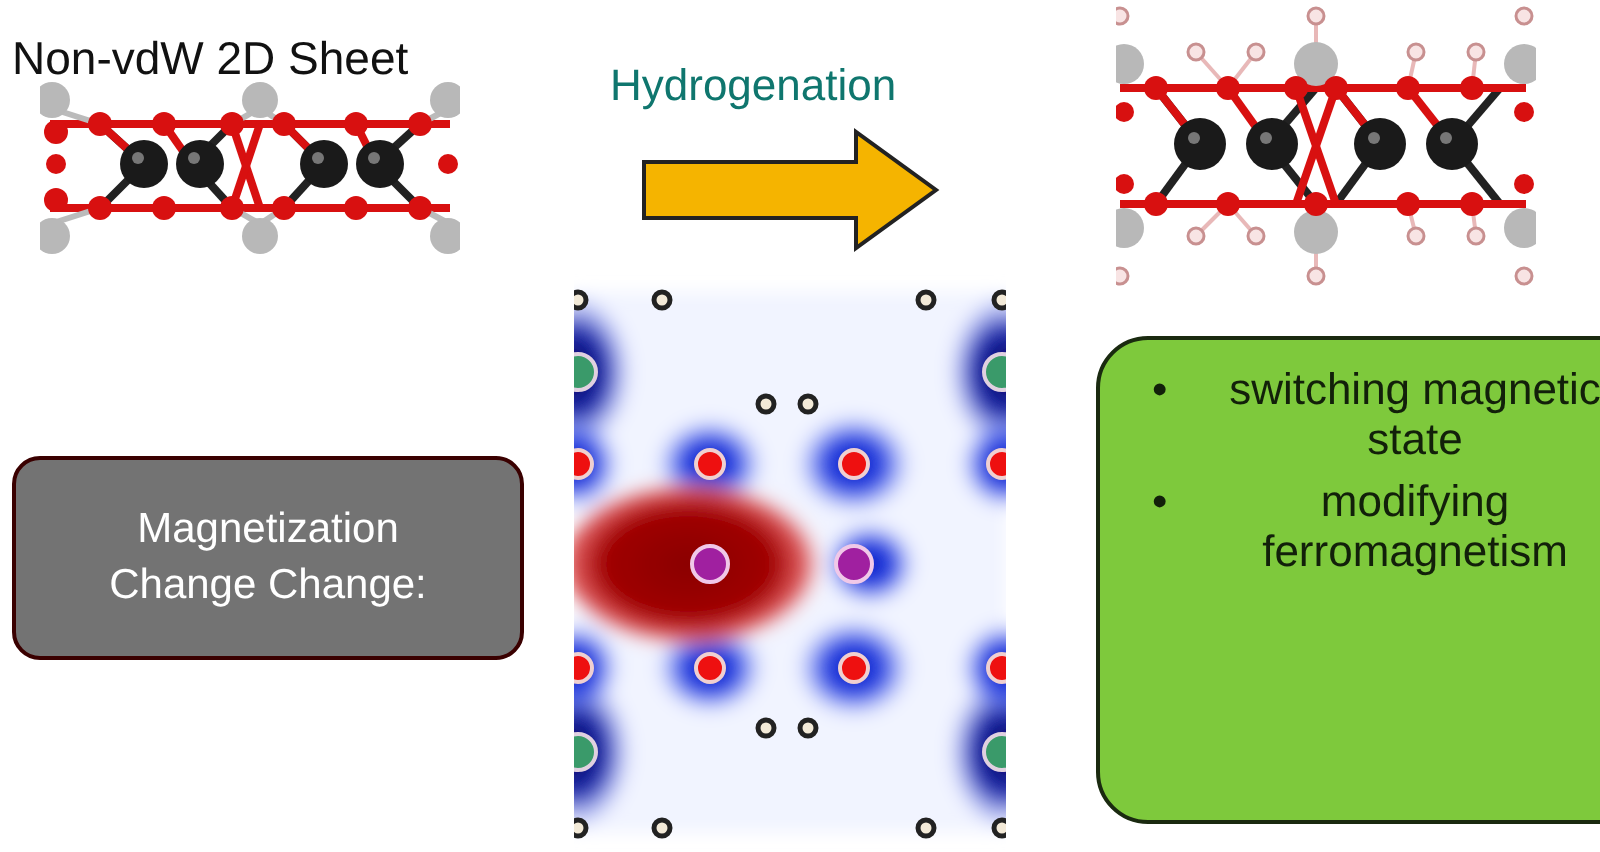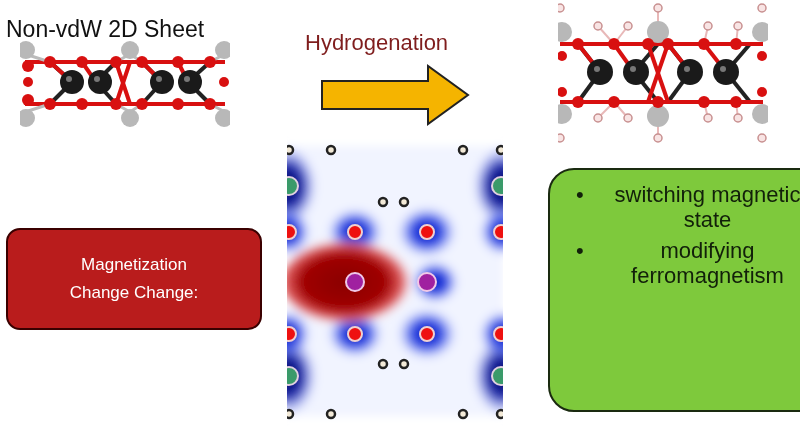--- a/index.html
+++ b/index.html
@@ -1,20 +1,20 @@
 <!DOCTYPE html>
 <html><head>
 <meta charset="utf-8">
 <style>
   html,body{margin:0;padding:0;background:#fff;}
   body{width:800px;height:426px;position:relative;overflow:hidden;font-family:"Liberation Sans",sans-serif;}
   .abs{position:absolute;}
   .title-left{left:6px;top:16px;font-size:23px;color:#111;}
-  .arrow-label{left:305px;top:30px;font-size:22px;color:#7f1d1d;}
-  .red-box{left:6px;top:228px;width:252px;height:98px;background:#b91c1c;border:2px solid #3a0000;border-radius:14px;color:#fff;font-size:17px;text-align:center;display:flex;flex-direction:column;justify-content:center;line-height:28px;}
+  .arrow-label{left:305px;top:30px;font-size:22px;color:#0f766e;}
+  .red-box{left:6px;top:228px;width:252px;height:98px;background:#737373;border:2px solid #3a0000;border-radius:14px;color:#fff;font-size:21px;text-align:center;display:flex;flex-direction:column;justify-content:center;line-height:28px;}
   .green-box{left:548px;top:168px;width:281px;height:244px;background:#7ec93c;border:2px solid #1a2a10;border-radius:26px;box-sizing:border-box;padding:12px 10px 0 24px;text-align:center;}
   .green-box ul{margin:0;padding:0;list-style:none;}
   .green-box li{position:relative;padding-left:24px;font-size:22px;line-height:25px;color:#12200a;margin-bottom:6px;}
   .green-box li::before{content:"•";position:absolute;left:2px;top:0;}
 </style>
 </head>
 <body>
 
 <div class="abs title-left">Non-vdW 2D Sheet</div>
 

